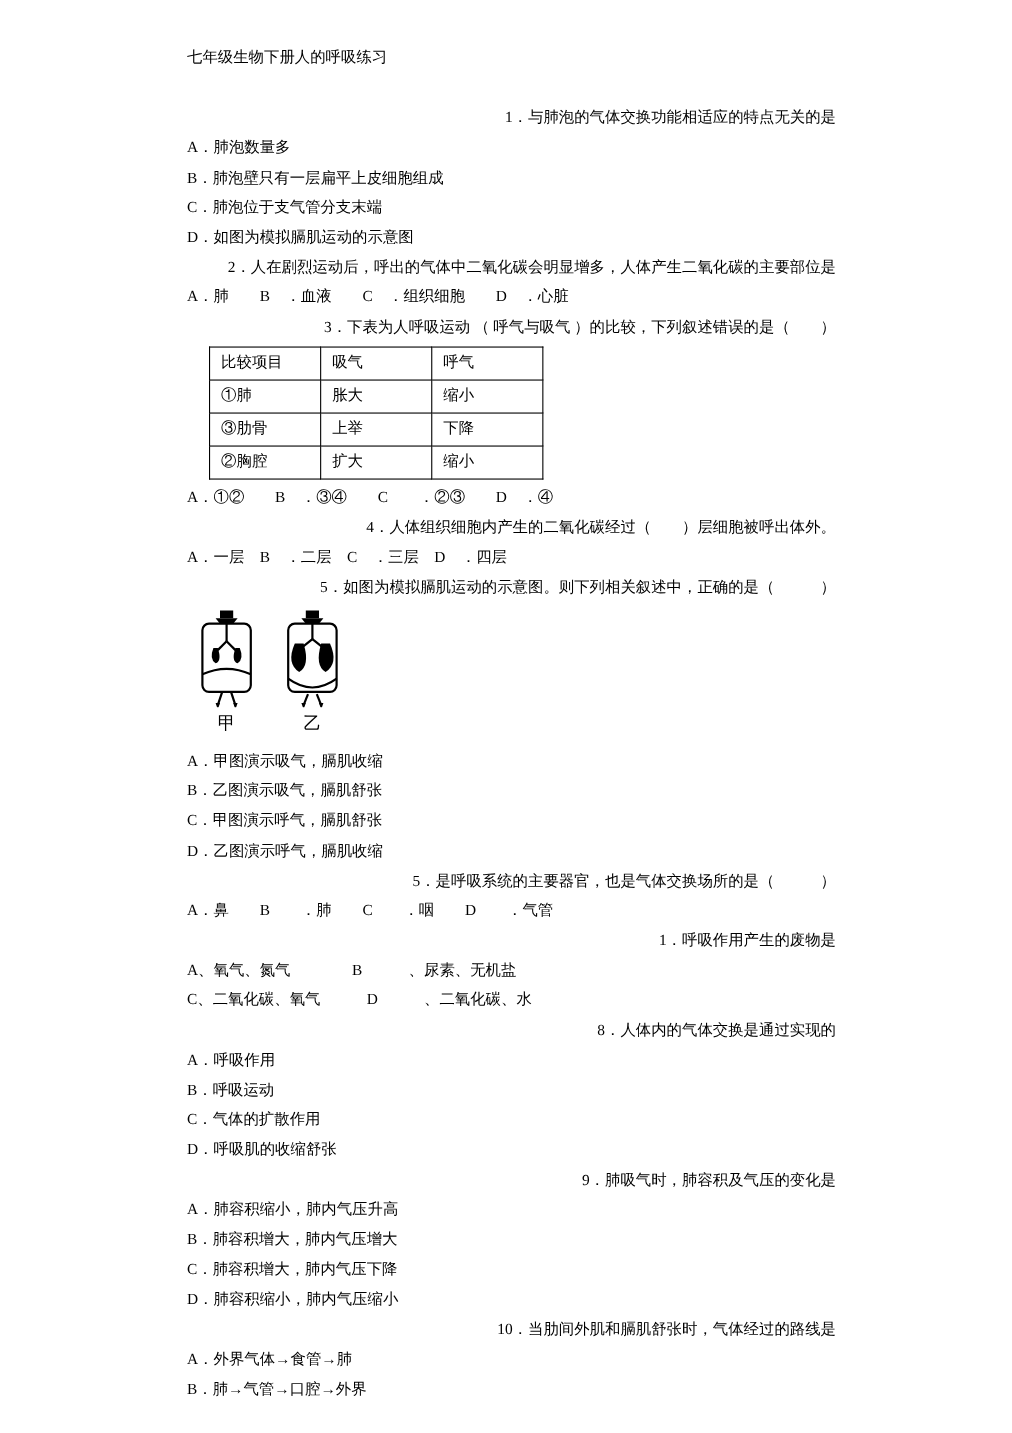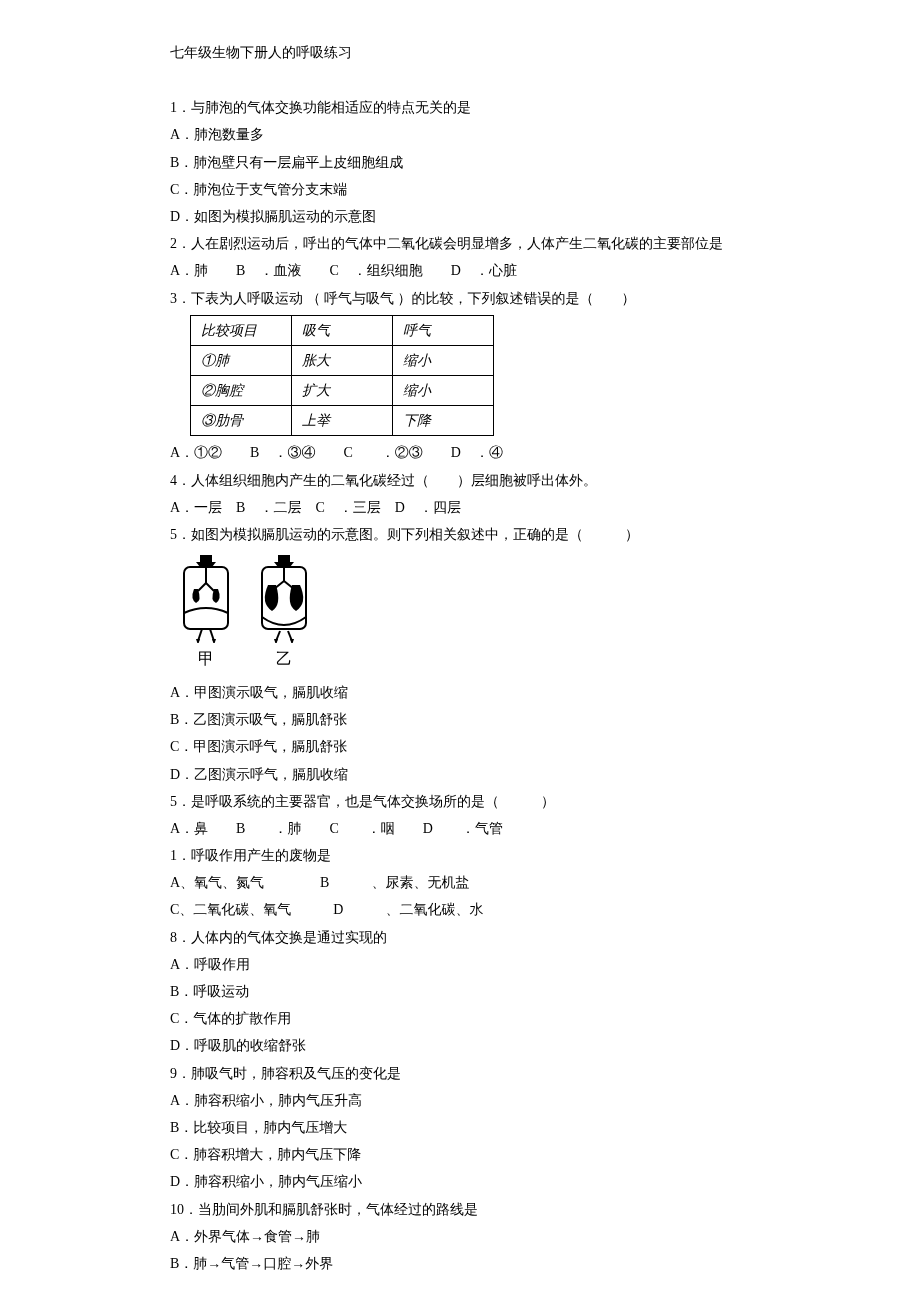--- a/index.html
+++ b/index.html
@@ -13,28 +13,28 @@
     box-sizing: border-box;
     line-height: 1.8;
   }
   .title {
     text-align: left;
     font-size: 14px;
     margin-bottom: 30px;
   }
   .q {
     margin: 2px 0;
+    text-align: right;
   }
   .opt {
     margin: 2px 0;
   }
   table {
     border-collapse: collapse;
     margin: 4px 0 4px 20px;
-    font-style: italic;
   }
   table td {
     border: 1px solid #000;
     padding: 2px 10px;
     min-width: 80px;
     font-size: 14px;
   }
   .figure {
     margin: 6px 0 6px 0;
   }
@@ -74,28 +74,28 @@
     <td>比较项目</td>
     <td>吸气</td>
     <td>呼气</td>
   </tr>
   <tr>
     <td>①肺</td>
     <td>胀大</td>
     <td>缩小</td>
   </tr>
   <tr>
+    <td>③肋骨</td>
+    <td>上举</td>
+    <td>下降</td>
+  </tr>
+  <tr>
     <td>②胸腔</td>
     <td>扩大</td>
     <td>缩小</td>
-  </tr>
-  <tr>
-    <td>③肋骨</td>
-    <td>上举</td>
-    <td>下降</td>
   </tr>
 </tbody>
   </table>
 <div class="opt inline-opts">A．①②  B ．③④  C  ．②③  D ．④</div>
 
 <div class="q">4．人体组织细胞内产生的二氧化碳经过（  ）层细胞被呼出体外。</div>
 <div class="opt inline-opts">A．一层 B ．二层 C ．三层 D ．四层</div>
 
 <div class="q">5．如图为模拟膈肌运动的示意图。则下列相关叙述中，正确的是（   ）</div>
 
@@ -153,19 +153,19 @@
 <div class="opt">C、二氧化碳、氧气   D   、二氧化碳、水</div>
 
 <div class="q">8．人体内的气体交换是通过实现的</div>
 <div class="opt">A．呼吸作用</div>
 <div class="opt">B．呼吸运动</div>
 <div class="opt">C．气体的扩散作用</div>
 <div class="opt">D．呼吸肌的收缩舒张</div>
 
 <div class="q">9．肺吸气时，肺容积及气压的变化是</div>
 <div class="opt">A．肺容积缩小，肺内气压升高</div>
-<div class="opt">B．比较项目，肺内气压增大</div>
+<div class="opt">B．肺容积增大，肺内气压增大</div>
 <div class="opt">C．肺容积增大，肺内气压下降</div>
 <div class="opt">D．肺容积缩小，肺内气压缩小</div>
 
 <div class="q">10．当肋间外肌和膈肌舒张时，气体经过的路线是</div>
 <div class="opt">A．外界气体→食管→肺</div>
 <div class="opt">B．肺→气管→口腔→外界</div>
 
 </body></html>

